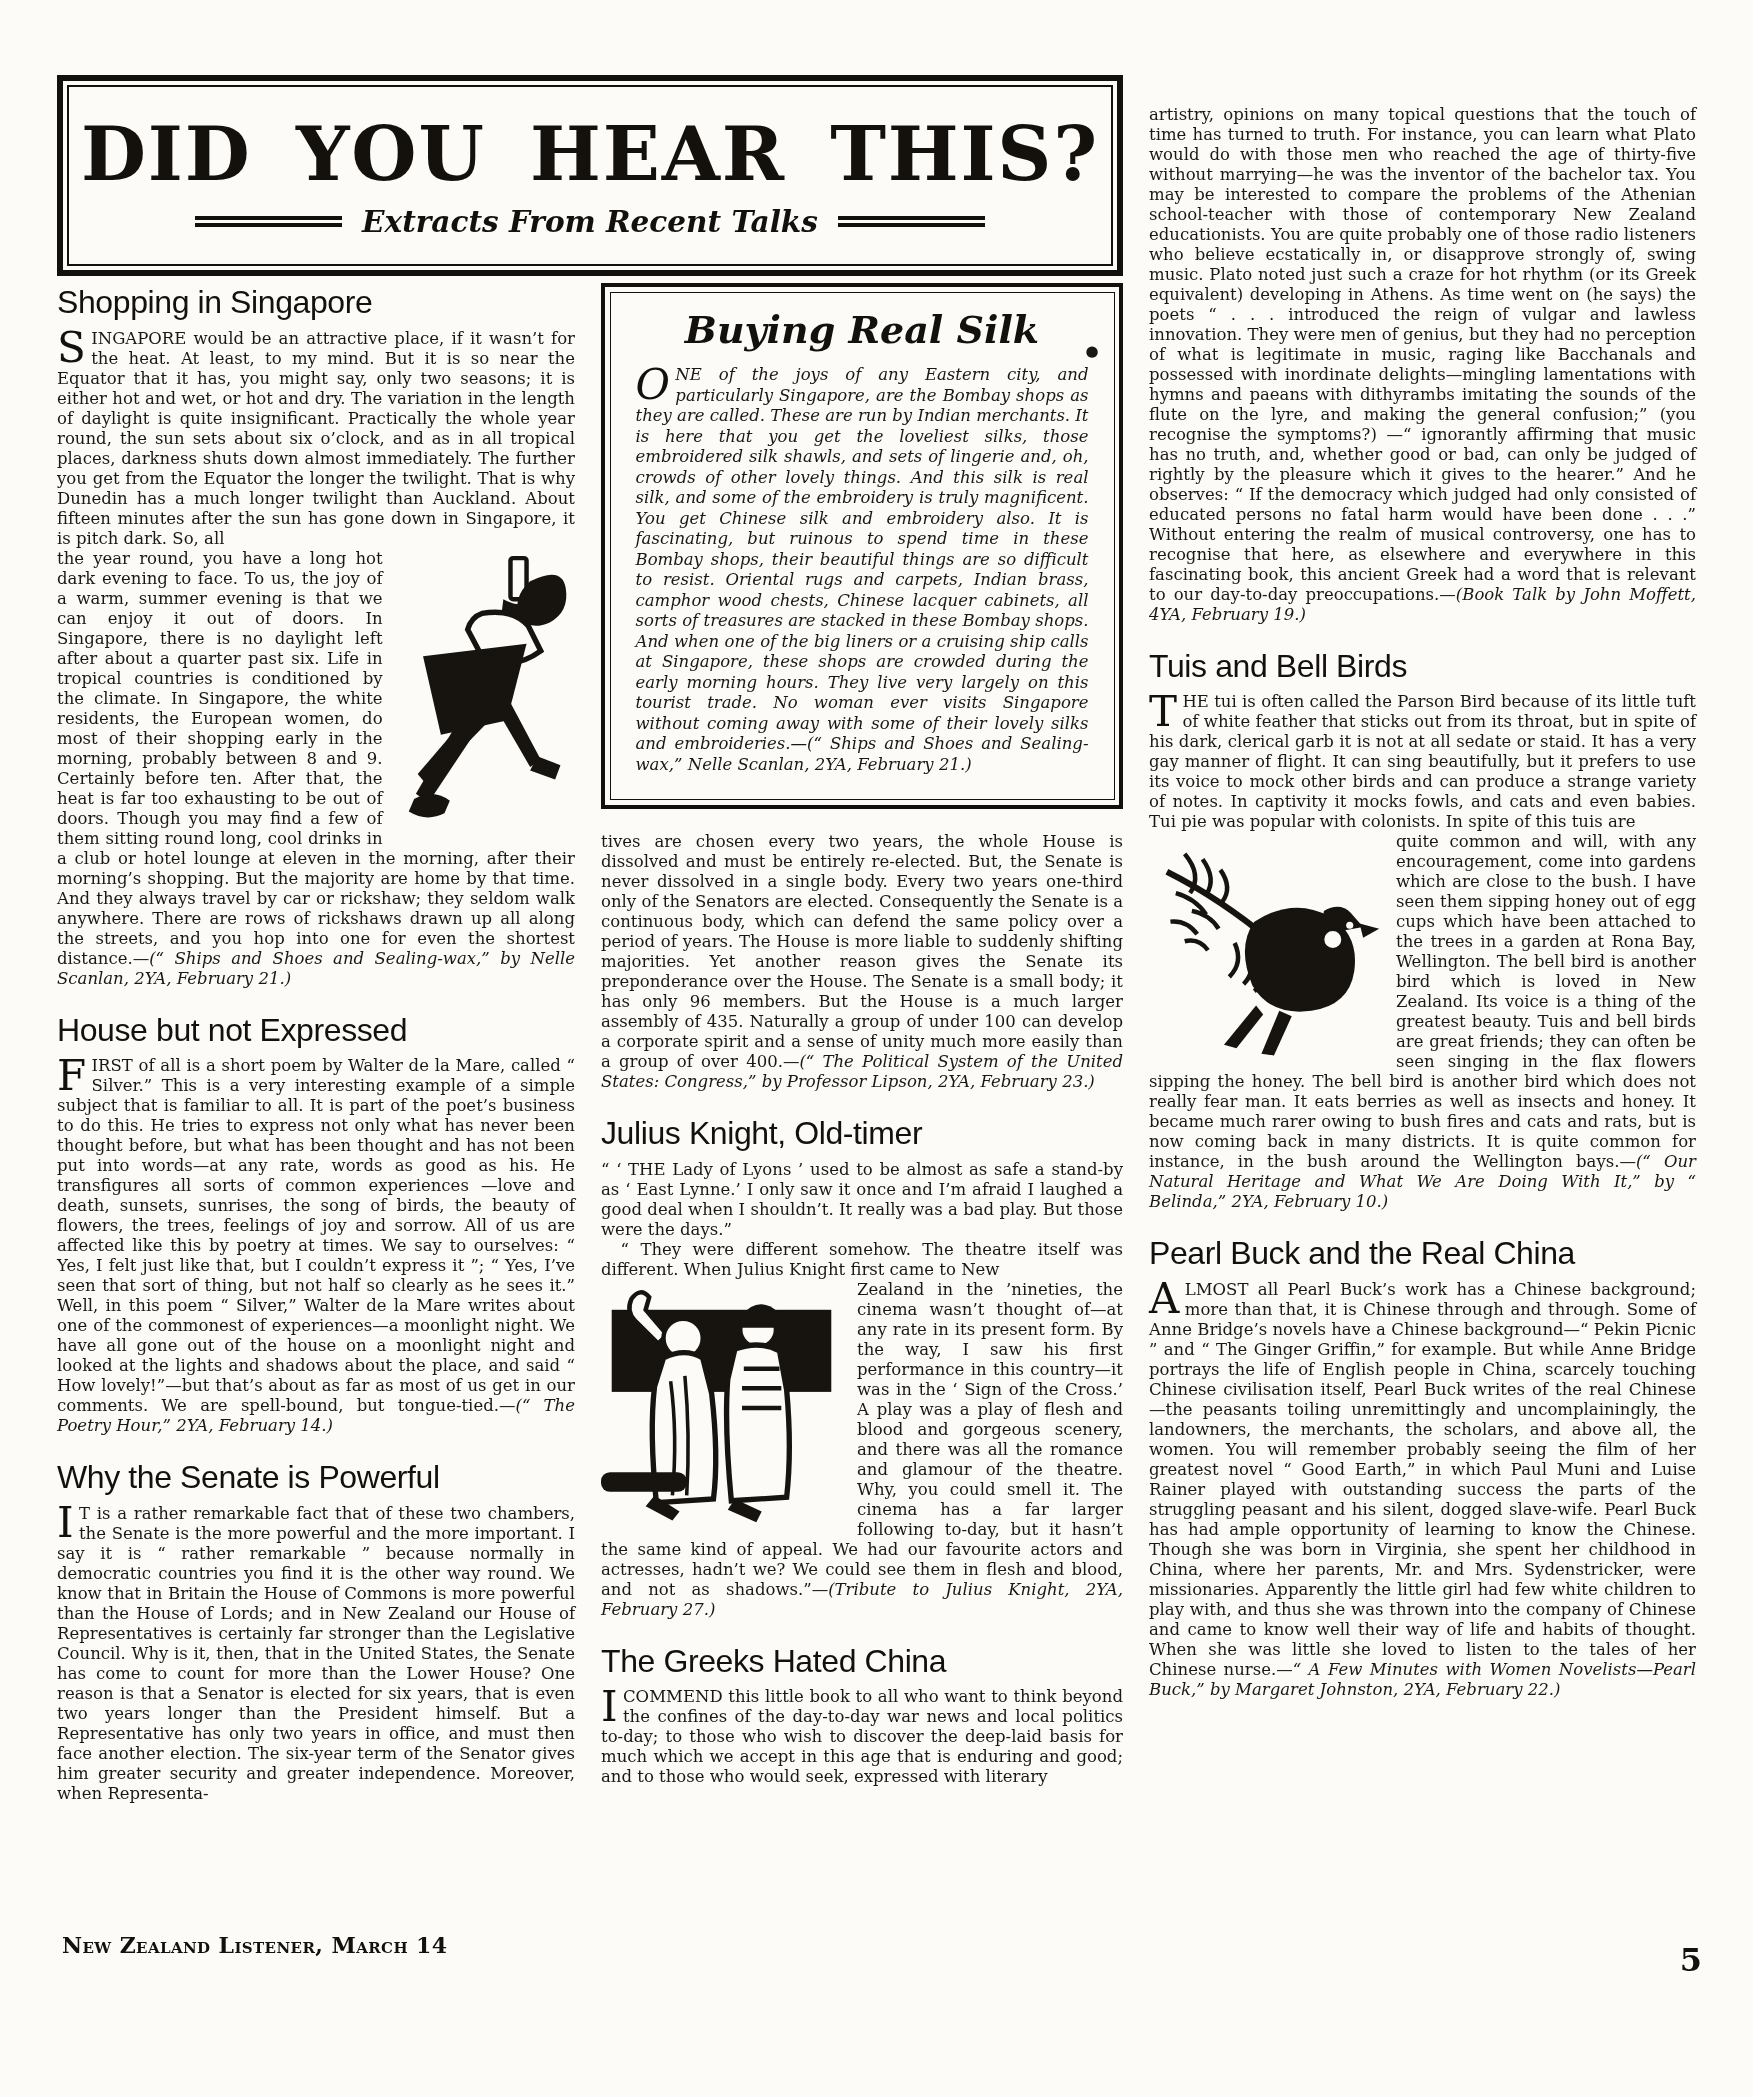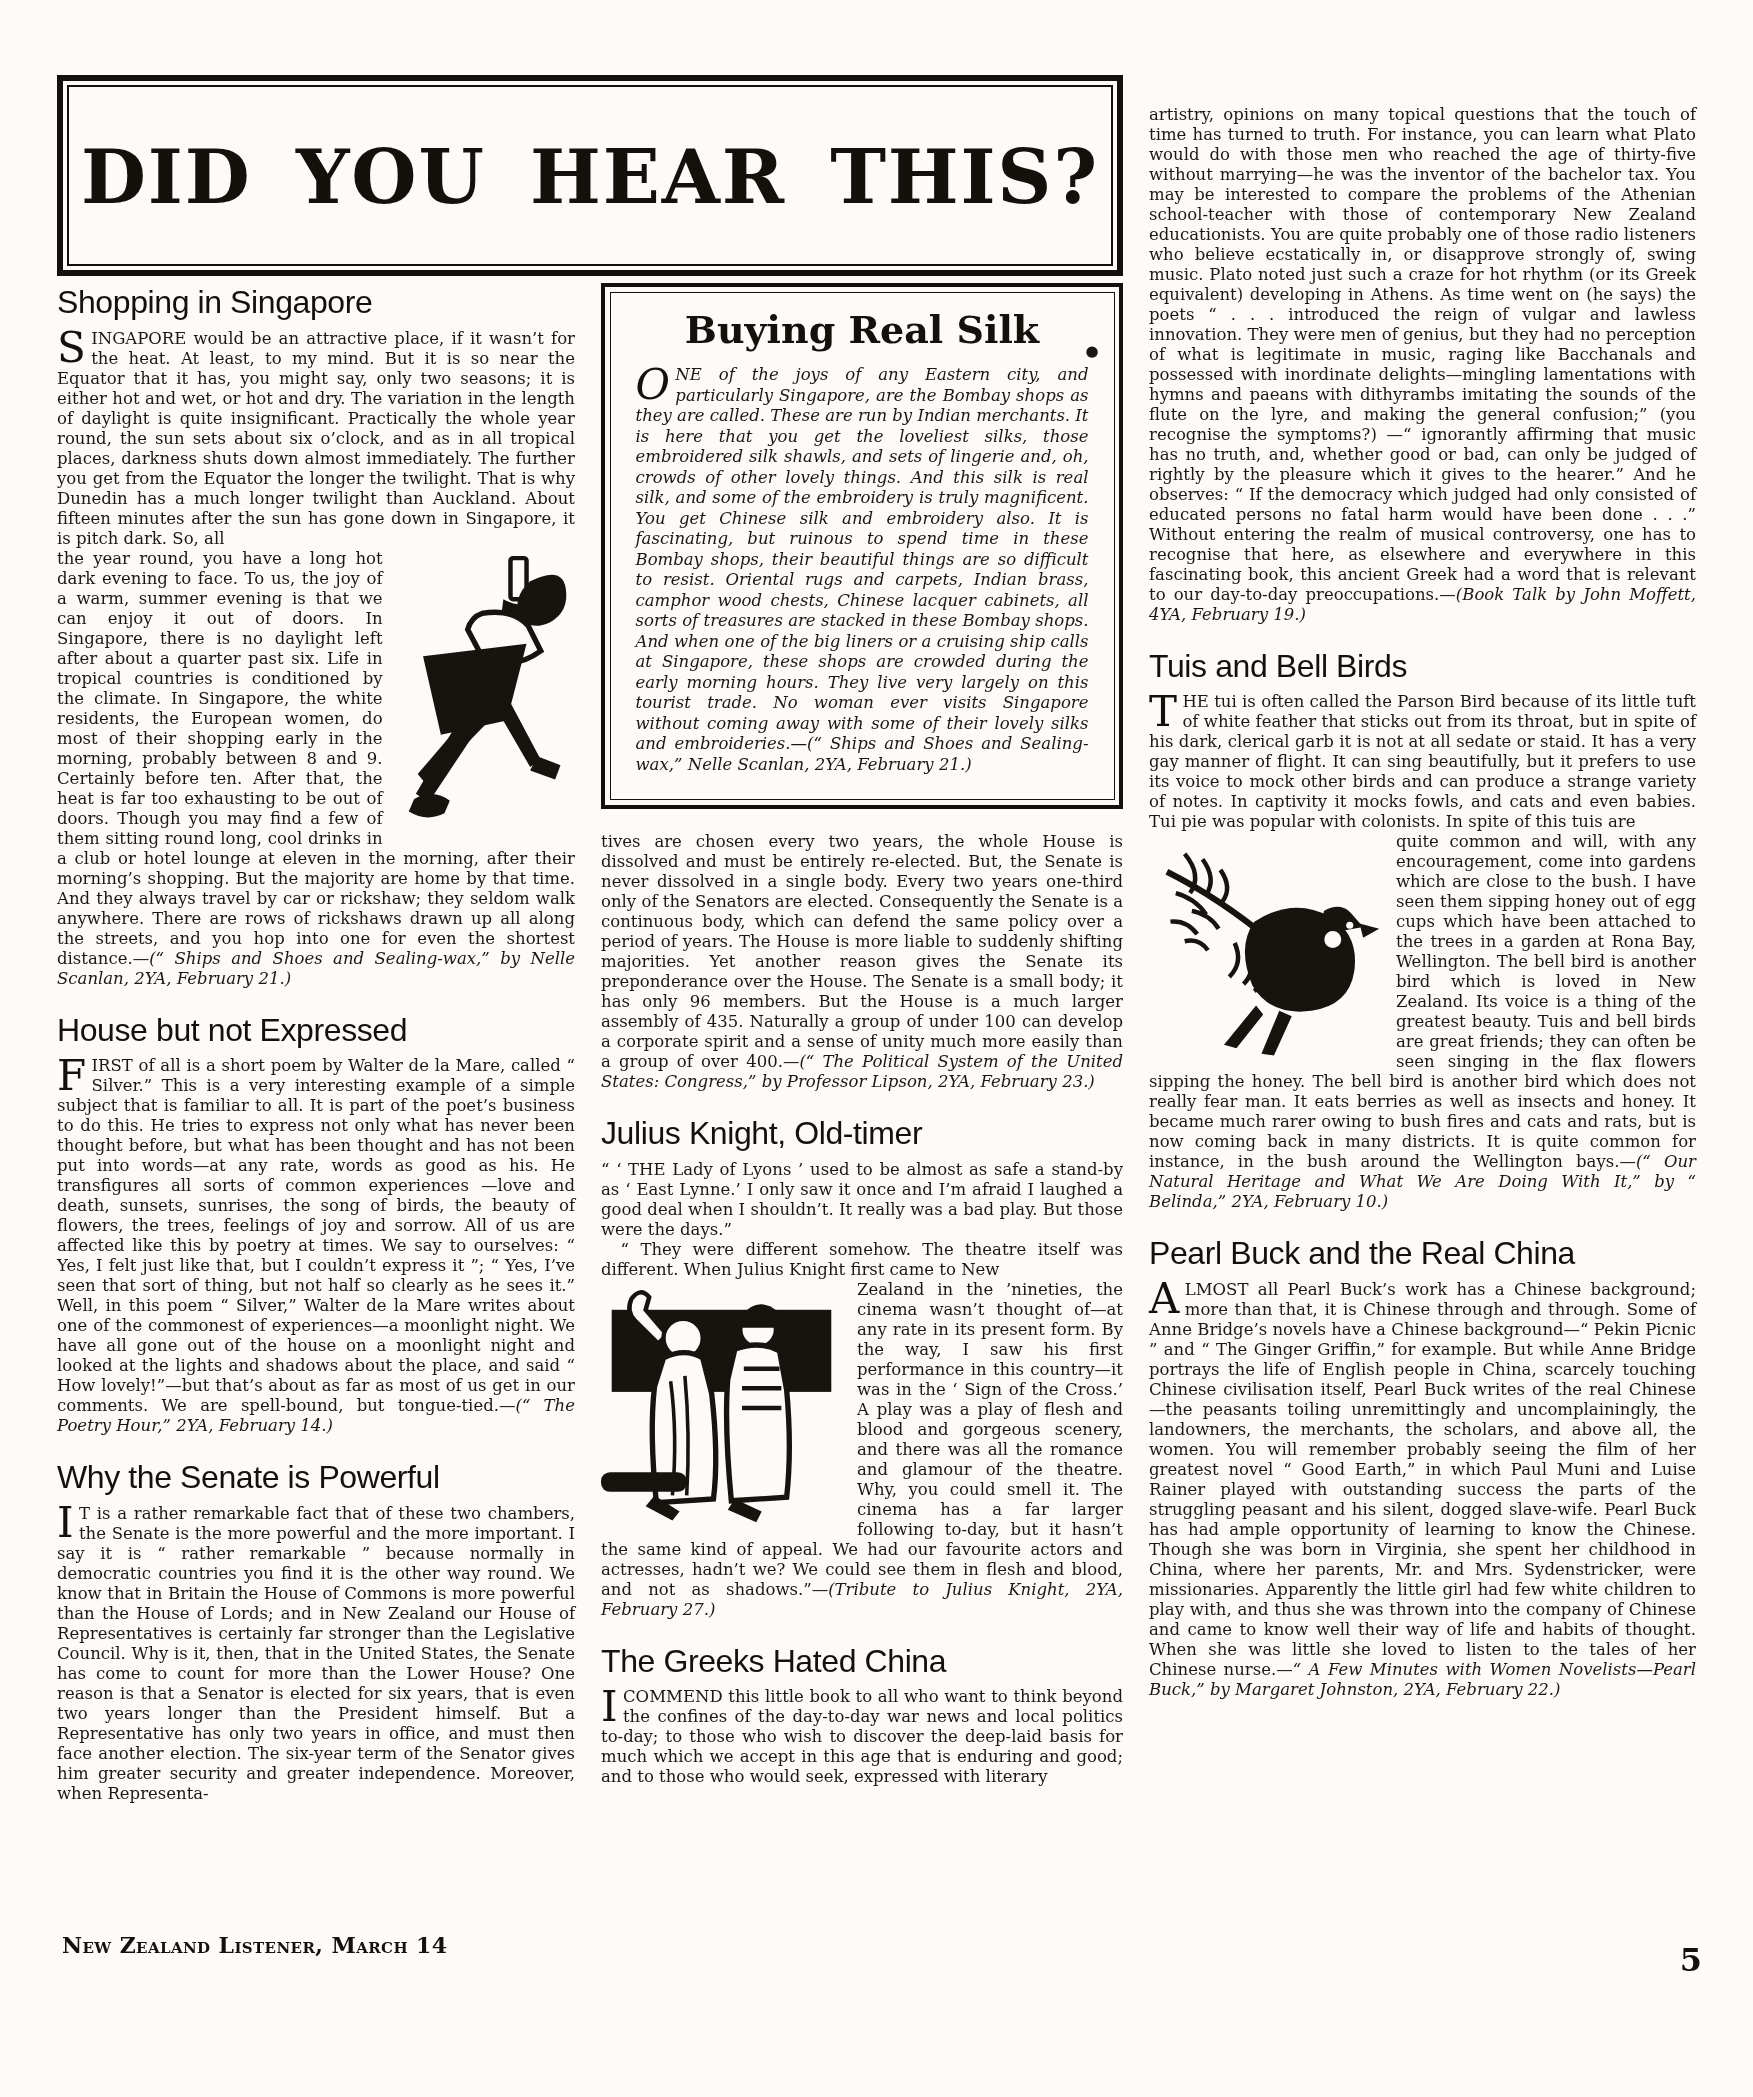--- a/index.html
+++ b/index.html
@@ -31,21 +31,21 @@
   .head.first{margin-top:2.7px;}
   .body{font-size:16.5px;line-height:20px;text-align:justify;margin:0;hyphens:auto;}
   .body + .body{margin-top:0;}
   .indent{text-indent:19.6px;}
   .cite{font-style:italic;}
   .dc{float:left;font-size:42px;line-height:33px;padding:2.7px 5.4px 0 0;font-weight:400;color:#14110c;}
 
   
   .silk-box{border:4.9px solid #14110c;margin-top:0.9px;}
   .silk-inner{border:1.8px solid #14110c;margin:4.5px;padding:12.5px 25px 24px 25px;position:relative;}
-  .silk-head{margin:6.3px 0 16px 0;text-align:center;font-weight:700;font-size:38px;
+  .silk-head{margin:6.3px 0 16px 0;text-align:center;font-style:italic;font-weight:700;font-size:38px;
              line-height:1;color:#14110c;font-family:"DejaVu Serif",serif;}
   .silk-dot{position:absolute;right:15px;top:49px;font-size:15px;}
   .silk-body{font-style:italic;font-size:16.5px;line-height:20.5px;text-align:justify;margin:0;}
   .after-box{margin-top:23px;}
 
   
   .ill{display:block;}
   .ill-right{float:right;margin:2.7px 0 4.5px 13.4px;}
   .ill-left{float:left;margin:3.6px 15px 4.5px 0;}
   svg{display:block;}
@@ -59,20 +59,25 @@
 <body>
 
 <div class="sheet">
   <div class="content">
     <div class="grid">
 
       <div class="mast">
         <div class="mast-box">
           <div class="mast-inner">
             <h1 class="mast-title">DID YOU HEAR THIS?</h1>
+            <div class="sub-row">
+              <span class="sub-rule"></span>
+              <h2 class="mast-sub">Extracts From Recent Talks</h2>
+              <span class="sub-rule"></span>
+            </div>
           </div>
         </div>
       </div>
 
       <div class="col-left">
 
         <section>
           <h3 class="head first">Shopping in Singapore</h3>
           <p class="body"><span class="dc">S</span><span>INGAPORE would be an attractive place, if it wasn’t for the heat. At least, to my mind. But it is so near the Equator that it has, you might say, only two seasons; it is either hot and wet, or hot and dry. The variation in the length of daylight is quite insignificant. Practically the whole year round, the sun sets about six o’clock, and as in all tropical places, darkness shuts down almost immediately. The further you get from the Equator the longer the twilight. That is why Dunedin has a much longer twilight than Auckland. About fifteen minutes after the sun has gone down in Singapore, it is pitch dark. So, all</span></p>
           <p class="body"><span class="ill ill-right">

